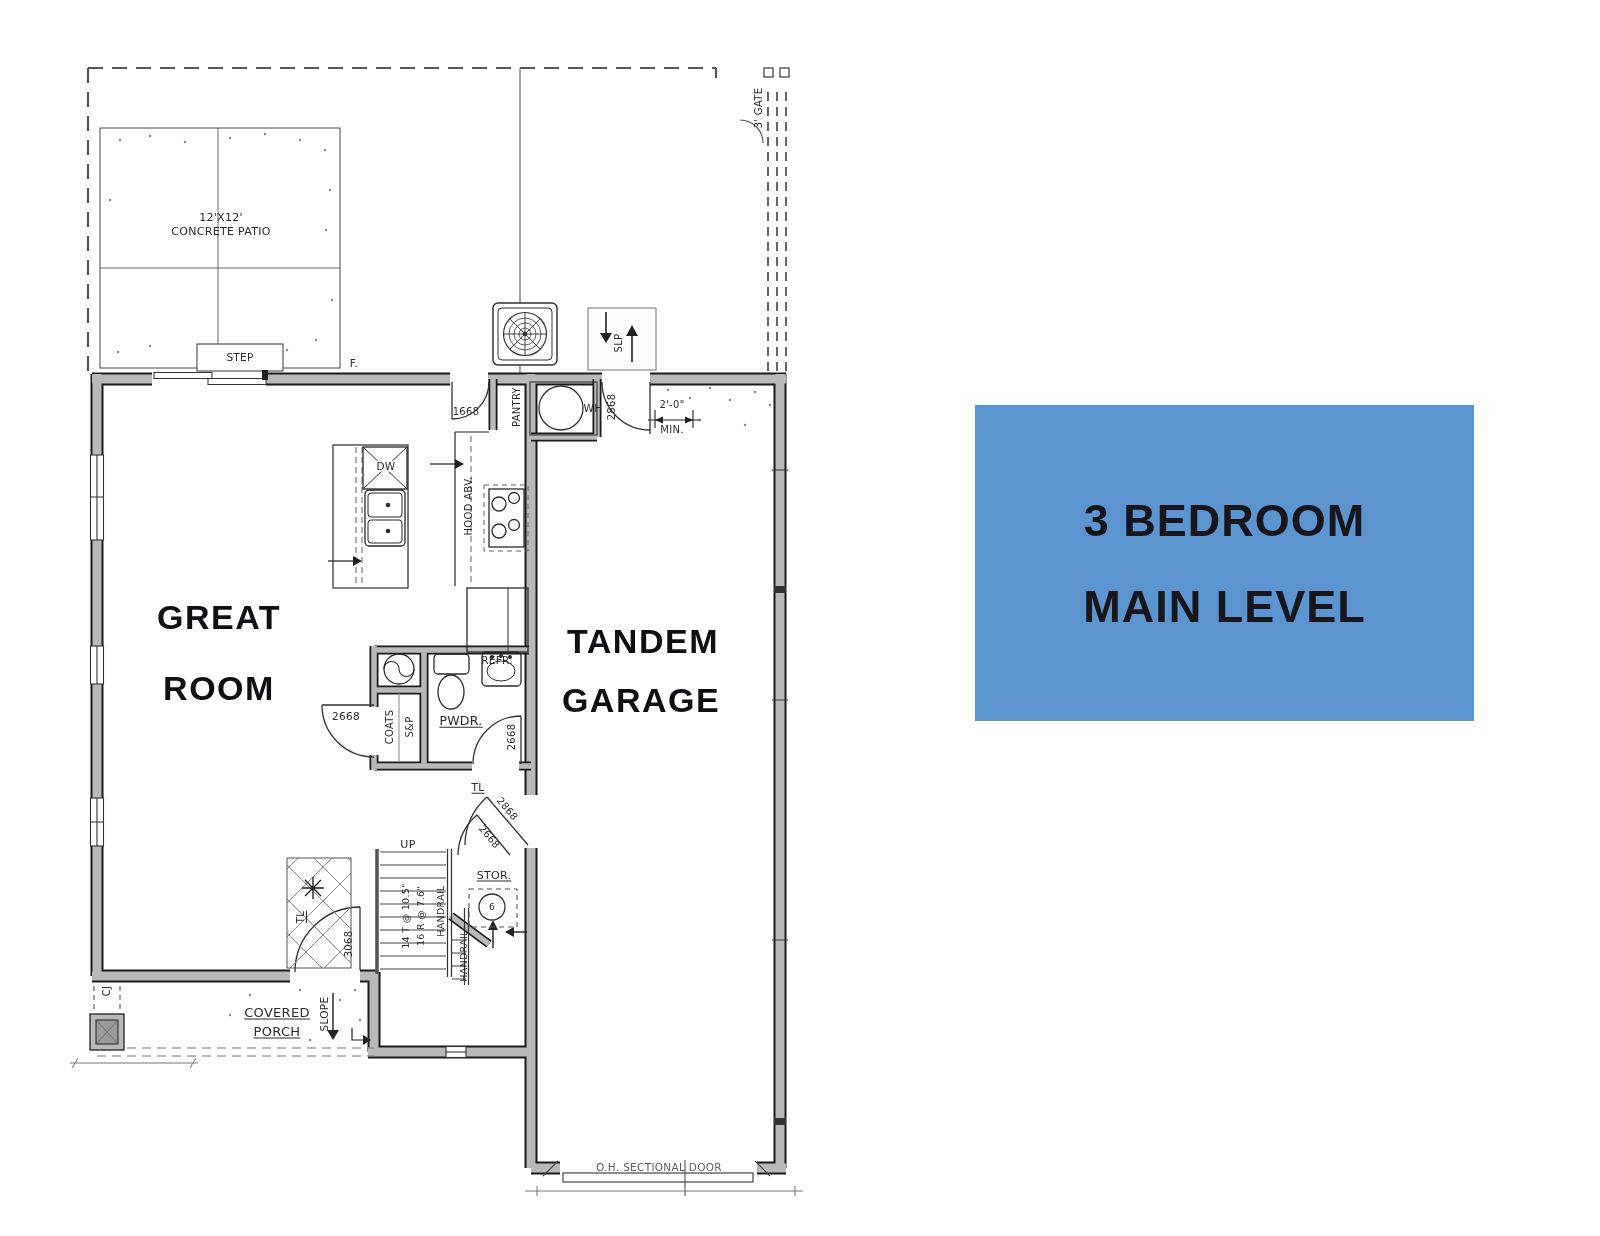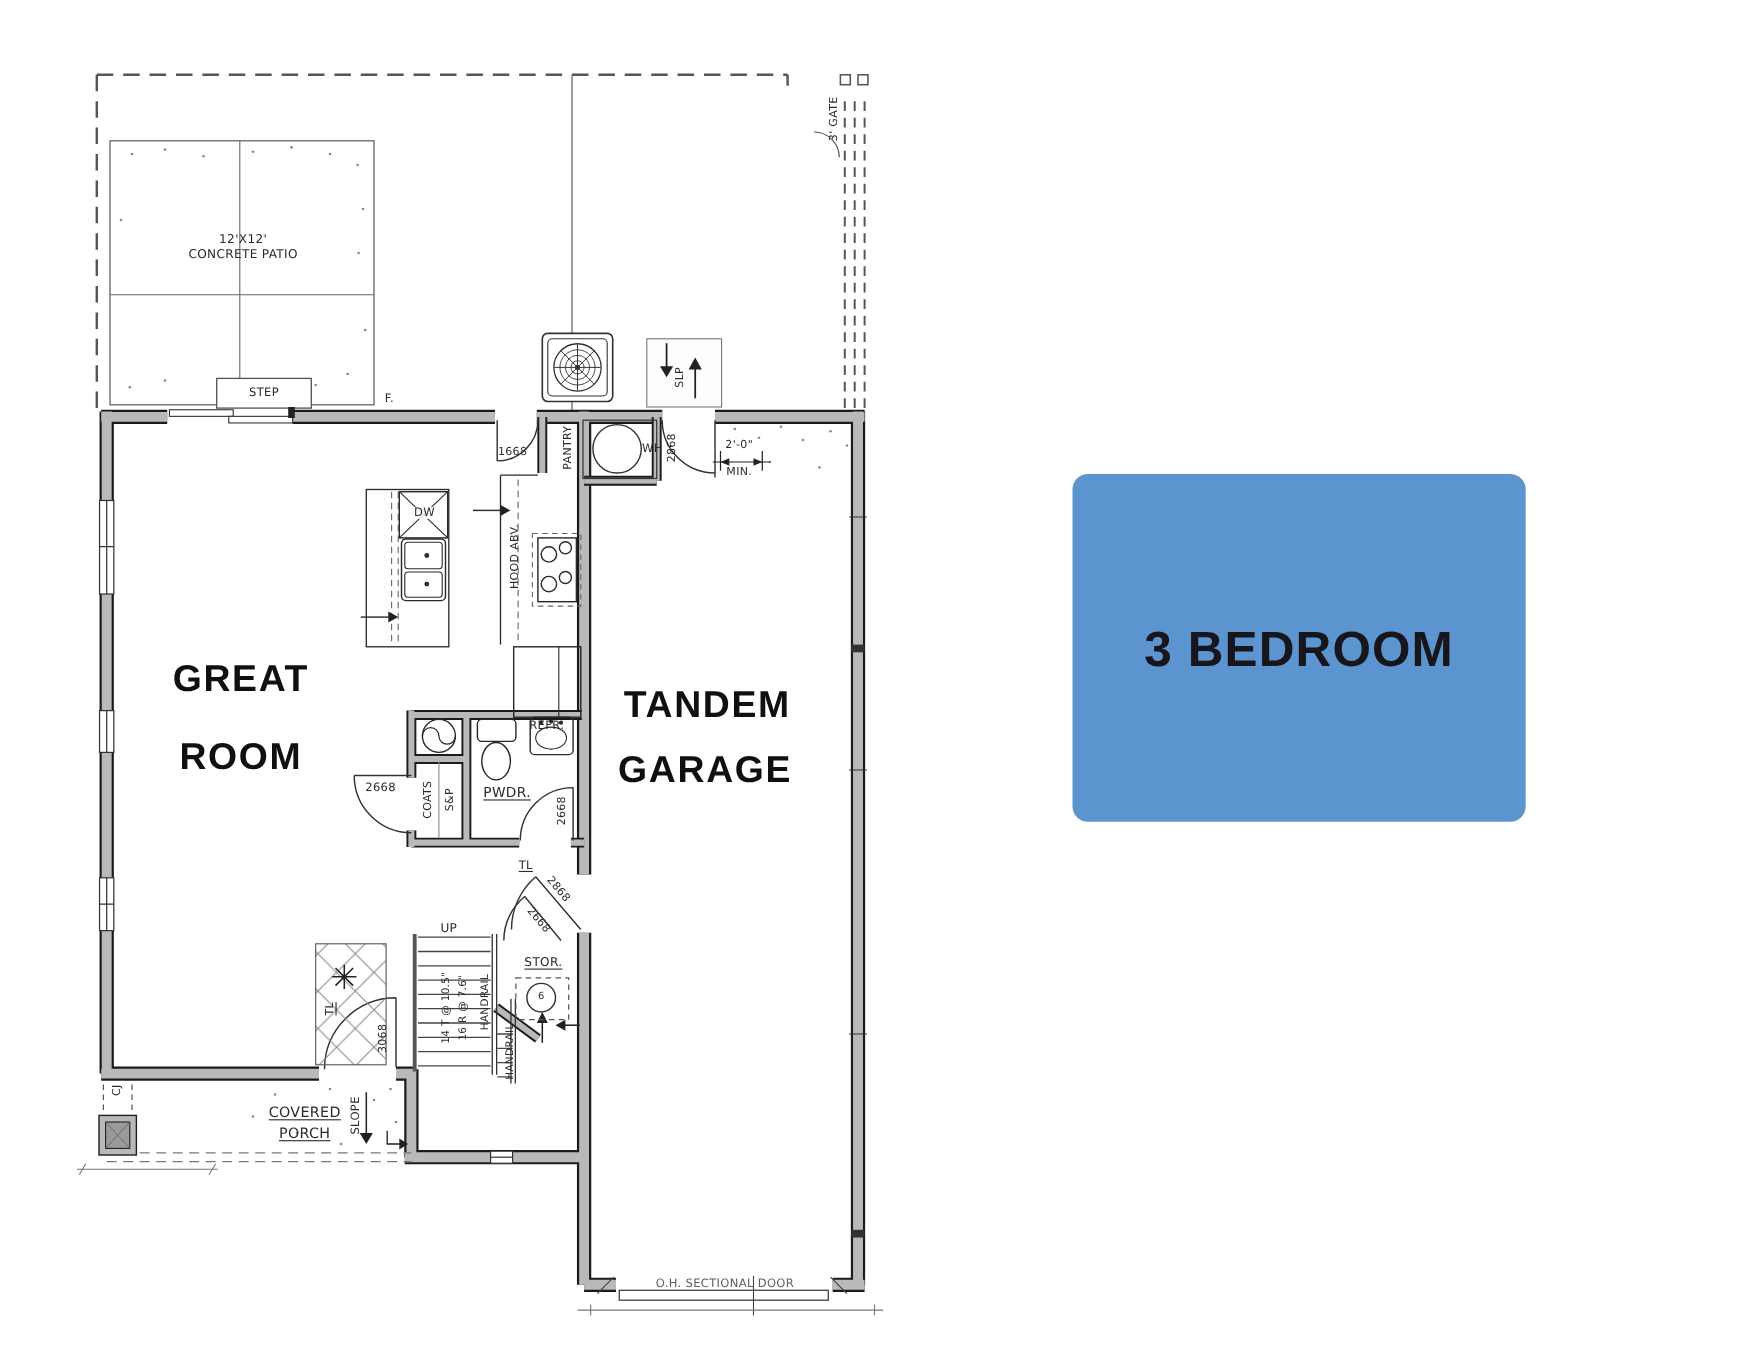--- a/index.html
+++ b/index.html
@@ -10,22 +10,22 @@
        transform:translate(-50%,-50%);white-space:nowrap;letter-spacing:.3px;line-height:1;}
   .v{transform:translate(-50%,-50%) rotate(-90deg);}
   .d50{transform:translate(-50%,-50%) rotate(50deg);}
   .ul{text-decoration:underline;text-underline-offset:2px;}
   .s9{font-size:9px;}.s95{font-size:9.5px;}.s10{font-size:10px;}.s105{font-size:10.5px;}
   .s12{font-size:12.5px;}.s13{font-size:13px;}
   .faded{color:#5e5e5e;}
   .big{font-family:"Liberation Sans",sans-serif;font-weight:800;font-size:34px;color:#101013;
        letter-spacing:1.5px;}
   .whitebg{background:rgba(255,255,255,.85);padding:0 2px;}
-  #title-card{position:absolute;left:975px;top:431px;width:412px;height:316px;background:#5b94ce;
-       display:flex;flex-direction:column;align-items:center;justify-content:center;gap:41px;border-radius:14px;}
+  #title-card{position:absolute;left:975px;top:405px;width:499px;height:316px;background:#5b94ce;
+       display:flex;flex-direction:column;align-items:center;justify-content:center;gap:41px;}
   #title-card .tline{font-family:"Liberation Sans",sans-serif;font-weight:800;font-size:45px;
        color:#16161c;letter-spacing:1px;line-height:1;}
 </style>
 </head>
 <body>
 
 <div id="canvas">
 
 <svg width="1600" height="1236" viewBox="0 0 1600 1236">
   <defs>
@@ -323,15 +323,16 @@
 <div class="lbl v s10" style="left:349px;top:944px;">3068</div>
 <div class="lbl v s10" style="left:107px;top:991px;">CJ</div>
 <div class="lbl s13 ul" style="left:277px;top:1012px;">COVERED</div>
 <div class="lbl s13 ul" style="left:277px;top:1031px;">PORCH</div>
 <div class="lbl v s105" style="left:324px;top:1014px;">SLOPE</div>
 
 <div class="lbl s105 faded" style="left:659px;top:1167px;">O.H. SECTIONAL DOOR</div>
 
 <div id="title-card">
   <div class="tline">3 BEDROOM</div>
+  <div class="tline">MAIN LEVEL</div>
 </div>
 
 </div>
 
 </body></html>

